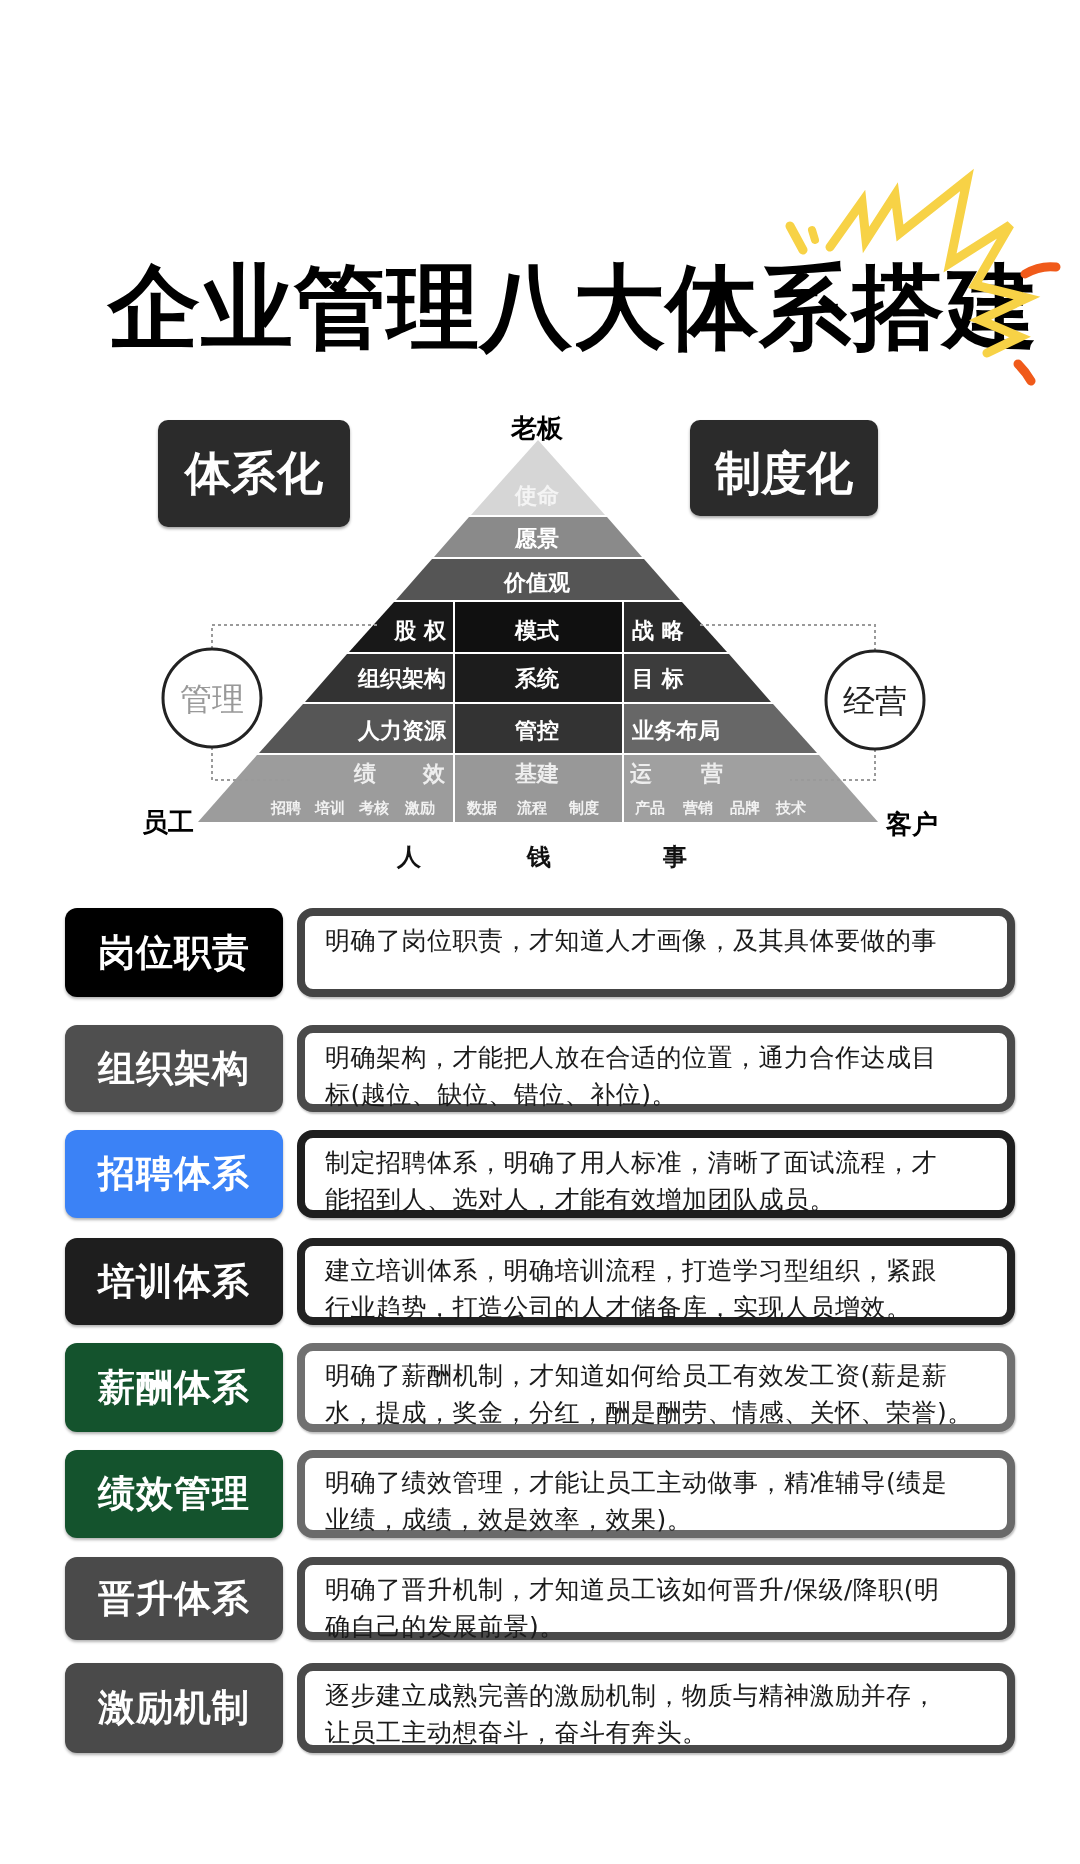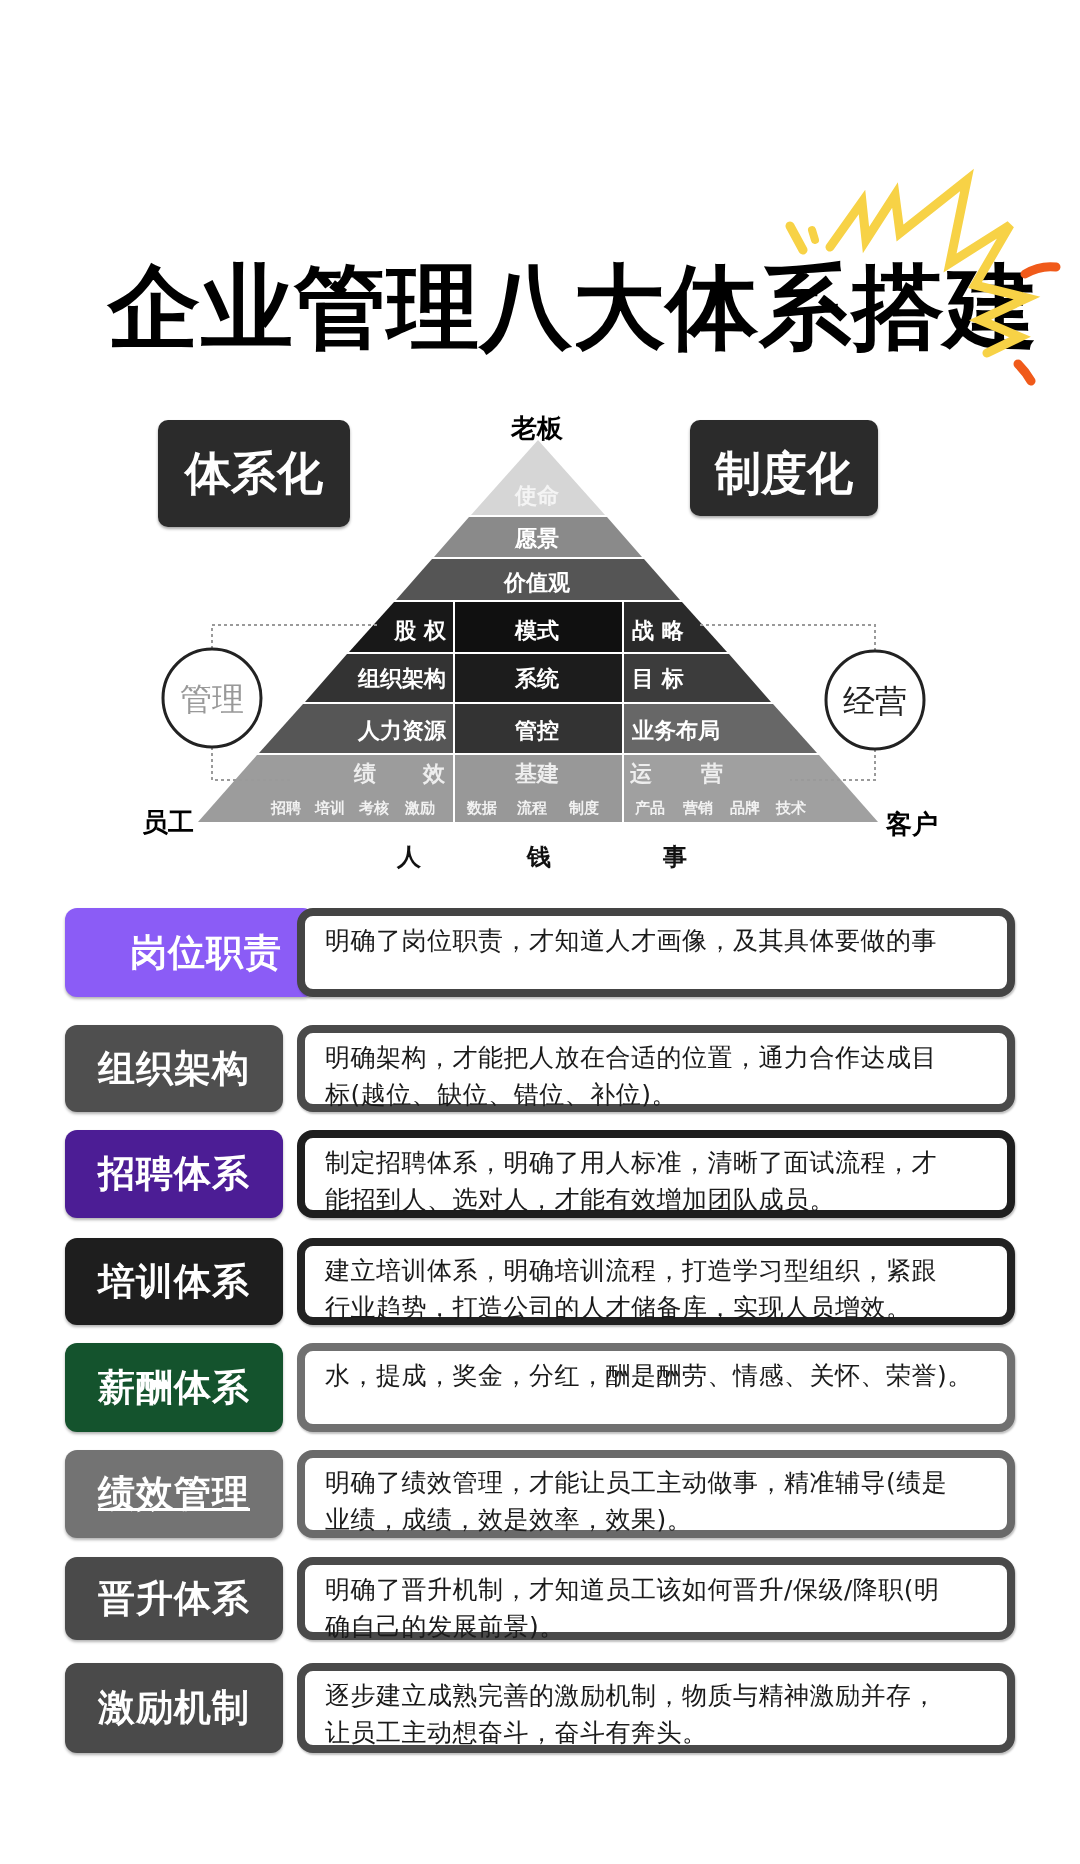--- a/index.html
+++ b/index.html
@@ -123,59 +123,60 @@
   <text x="698" y="813" font-size="15" fill="#f2f2f2" text-anchor="middle">营销</text>
   <text x="745" y="813" font-size="15" fill="#f2f2f2" text-anchor="middle">品牌</text>
   <text x="791" y="813" font-size="15" fill="#f2f2f2" text-anchor="middle">技术</text>
 
   <text x="409" y="865" font-size="24" fill="#111" text-anchor="middle">人</text>
   <text x="539" y="865" font-size="24" fill="#111" text-anchor="middle">钱</text>
   <text x="675" y="865" font-size="24" fill="#111" text-anchor="middle">事</text>
 </svg>
 
 <div class="row" style="top:908px; height:89px;">
-  <div class="row-label" style="background:#8b5cf6;padding-left:32px;">岗位职责</div>
+  <div class="row-label" style="background:#000000;">岗位职责</div>
   <div class="row-desc" style="border-color:#444;">
     <span>明确了岗位职责，才知道人才画像，及其具体要做的事</span>
   </div>
 </div>
 
 <div class="row" style="top:1025px; height:87px;">
   <div class="row-label" style="background:#4f4f4f;">组织架构</div>
   <div class="row-desc" style="border-color:#4a4a4a;">
     <span>明确架构，才能把人放在合适的位置，通力合作达成目</span>
     <span>标(越位、缺位、错位、补位)。</span>
   </div>
 </div>
 
 <div class="row" style="top:1130px; height:88px;">
-  <div class="row-label" style="background:#4c1d95;">招聘体系</div>
+  <div class="row-label" style="background:#3b82f6;">招聘体系</div>
   <div class="row-desc" style="border-color:#1e1e1e;">
     <span>制定招聘体系，明确了用人标准，清晰了面试流程，才</span>
     <span>能招到人、选对人，才能有效增加团队成员。</span>
   </div>
 </div>
 
 <div class="row" style="top:1238px; height:87px;">
   <div class="row-label" style="background:#1e1e1e;">培训体系</div>
   <div class="row-desc" style="border-color:#222;">
     <span>建立培训体系，明确培训流程，打造学习型组织，紧跟</span>
     <span>行业趋势，打造公司的人才储备库，实现人员增效。</span>
   </div>
 </div>
 
 <div class="row" style="top:1343px; height:89px;">
   <div class="row-label" style="background:#14532d;">薪酬体系</div>
   <div class="row-desc" style="border-color:#707070;">
+    <span>明确了薪酬机制，才知道如何给员工有效发工资(薪是薪</span>
     <span>水，提成，奖金，分红，酬是酬劳、情感、关怀、荣誉)。</span>
   </div>
 </div>
 
 <div class="row" style="top:1450px; height:88px;">
-  <div class="row-label" style="background:#737373;text-decoration:underline;">绩效管理</div>
+  <div class="row-label" style="background:#14532d;">绩效管理</div>
   <div class="row-desc" style="border-color:#6a6a6a;">
     <span>明确了绩效管理，才能让员工主动做事，精准辅导(绩是</span>
     <span>业绩，成绩，效是效率，效果)。</span>
   </div>
 </div>
 
 <div class="row" style="top:1557px; height:83px;">
   <div class="row-label" style="background:#4a4a4a;">晋升体系</div>
   <div class="row-desc" style="border-color:#4a4a4a;">
     <span>明确了晋升机制，才知道员工该如何晋升/保级/降职(明</span>

